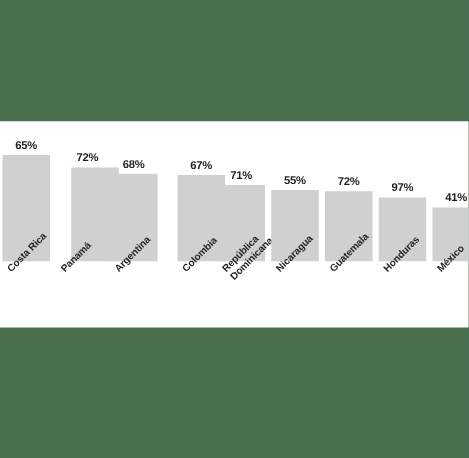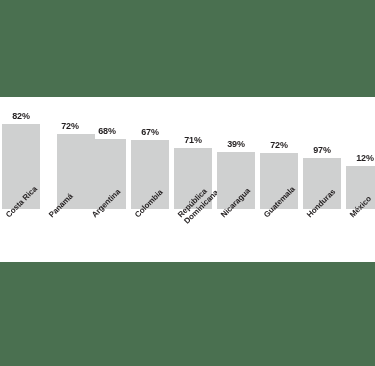--- a/index.html
+++ b/index.html
@@ -85,60 +85,60 @@
   }
 </style>
 </head>
 <body>
 
 <div id="app">
 
   <div id="chart-panel">
     <div id="plot-area">
         <div class="bar-group" style="left: 2px;">
-          <div class="bar-value">82%</div>
+          <div class="bar-value">65%</div>
           <div class="bar-rect" style="height: 85px; background: rgb(207, 208, 208);"></div>
           <div class="bar-label"><span>Costa Rica</span></div>
         </div>
         <div class="bar-group" style="left: 45px; padding-left: 12px;">
           <div class="bar-value">72%</div>
           <div class="bar-rect" style="height: 75px; background: rgb(207, 208, 208);"></div>
           <div class="bar-label"><span>Panamá</span></div>
         </div>
         <div class="bar-group" style="left: 88px; text-align: center;">
           <div class="bar-value">68%</div>
           <div class="bar-rect" style="height: 70px; background: rgb(207, 208, 208);"></div>
           <div class="bar-label"><span>Argentina</span></div>
         </div>
-        <div class="bar-group" style="left: 131px; border-radius: 15px;">
+        <div class="bar-group" style="left: 142px; border-radius: 15px;">
           <div class="bar-value">67%</div>
           <div class="bar-rect" style="height: 69px; background: rgb(207, 208, 208);"></div>
           <div class="bar-label"><span>Colombia</span></div>
         </div>
         <div class="bar-group" style="left: 174px;">
           <div class="bar-value">71%</div>
           <div class="bar-rect" style="height: 61px; background: rgb(207, 208, 208);"></div>
           <div class="bar-label"><span>República</span><span class="l2">Dominicana</span></div>
         </div>
         <div class="bar-group" style="left: 217px;">
-          <div class="bar-value">39%</div>
+          <div class="bar-value">55%</div>
           <div class="bar-rect" style="height: 57px; background: rgb(207, 208, 208);"></div>
           <div class="bar-label"><span>Nicaragua</span></div>
         </div>
         <div class="bar-group" style="left: 260px;">
           <div class="bar-value">72%</div>
           <div class="bar-rect" style="height: 56px; background: rgb(207, 208, 208);"></div>
           <div class="bar-label"><span>Guatemala</span></div>
         </div>
         <div class="bar-group" style="left: 303px;">
           <div class="bar-value">97%</div>
           <div class="bar-rect" style="height: 51px; background: rgb(207, 208, 208);"></div>
           <div class="bar-label"><span>Honduras</span></div>
         </div>
         <div class="bar-group" style="left: 346px;">
-          <div class="bar-value">12%</div>
+          <div class="bar-value">41%</div>
           <div class="bar-rect" style="height: 43px; background: rgb(207, 208, 208);"></div>
           <div class="bar-label"><span>México</span></div>
         </div>
       </div>
   </div>
 
 </div>
 
 </body></html>

